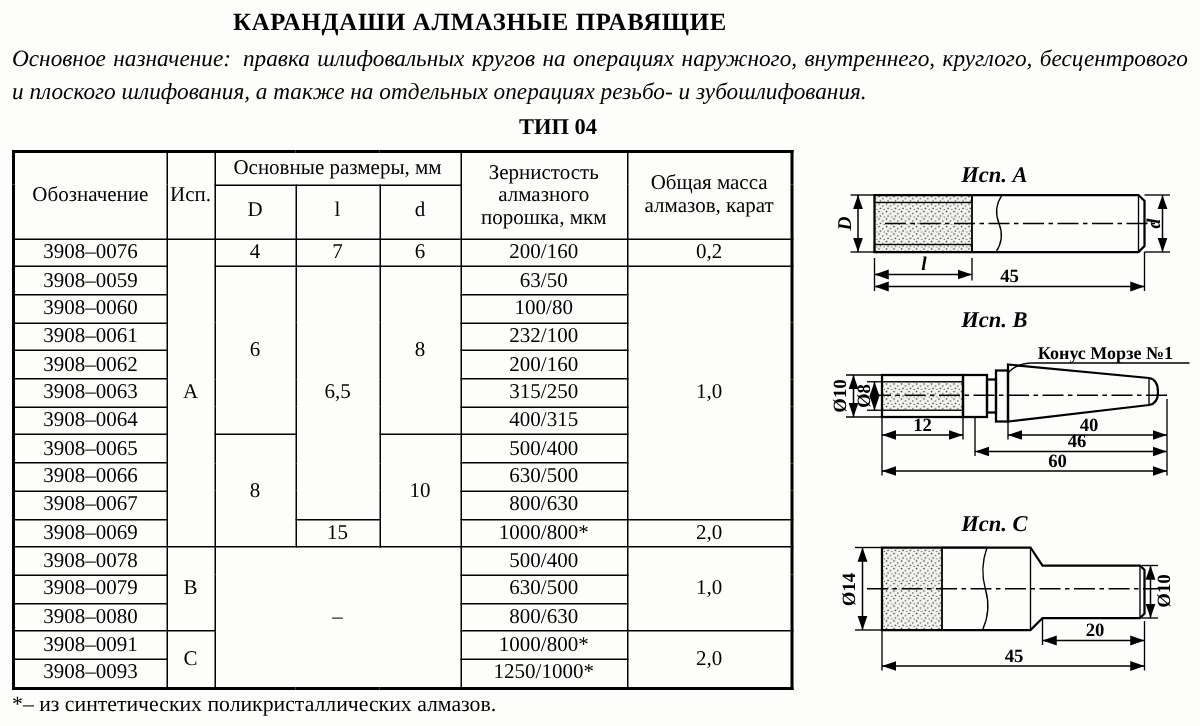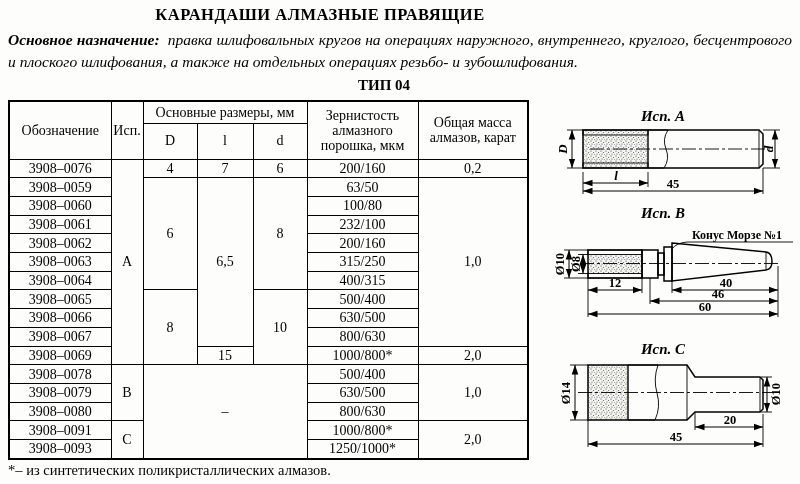--- a/index.html
+++ b/index.html
@@ -9,23 +9,23 @@
     font-family:"Liberation Serif", serif;
   }
   .page-title {
     position:absolute; top:5px; left:0; width:640px;
     text-align:center; font-weight:bold; font-size:16.5px; letter-spacing:0.5px;
   }
   .purpose {
     position:absolute; top:29px; left:8px; width:784px;
     font-style:italic; font-size:15.5px; line-height:22px; text-align:justify;
   }
-  .purpose .plabel { font-weight:bold; margin-right:8px;margin-top:23px; }
+  .purpose .plabel { font-weight:normal; margin-right:8px;margin-top:23px; }
   .type-heading {
-    position:absolute; top:77px; left:12px; width:744px;
+    position:absolute; top:77px; left:0; width:744px;
     text-align:center; font-weight:bold; font-size:15px;
   }
   table.spec {
     position:absolute; left:8px; top:100px; width:519px; height:360px;
     border-collapse:collapse; table-layout:fixed;
     border:2px solid #000;
   }
   .spec th, .spec td {
     border:1px solid #000; padding:0 1px; text-align:center; vertical-align:middle;
     font-weight:normal; font-size:14px; line-height:1.08;

